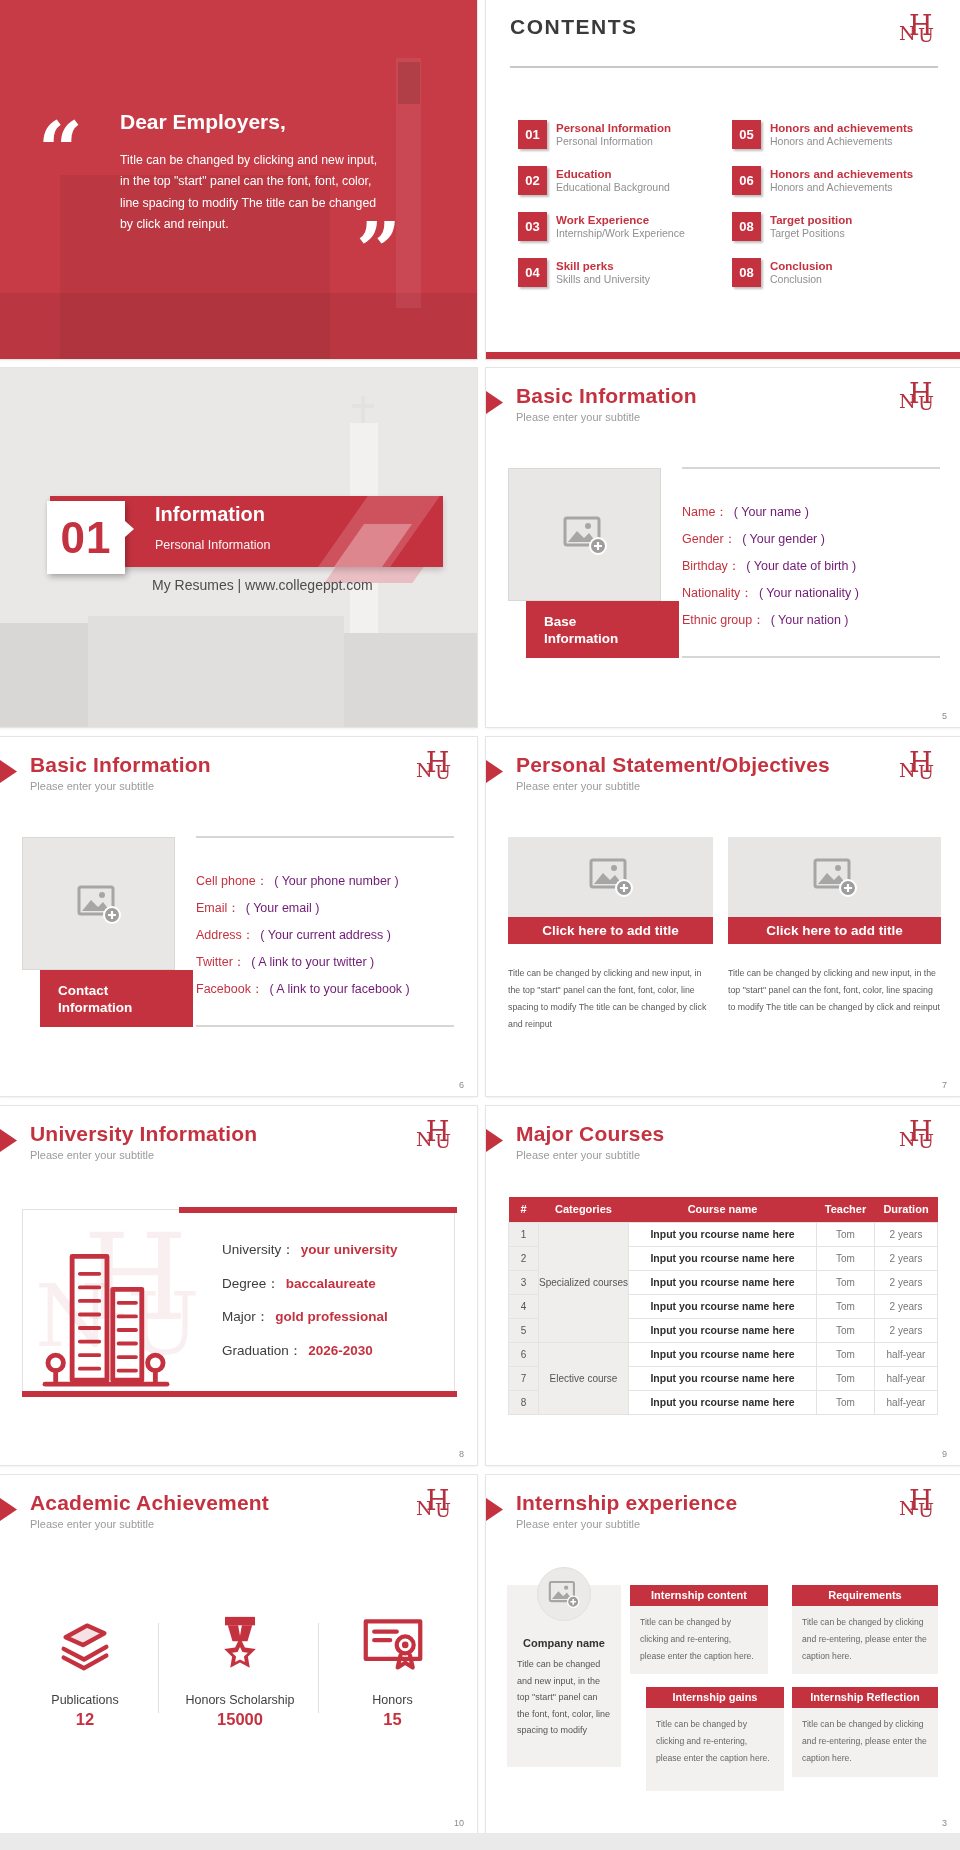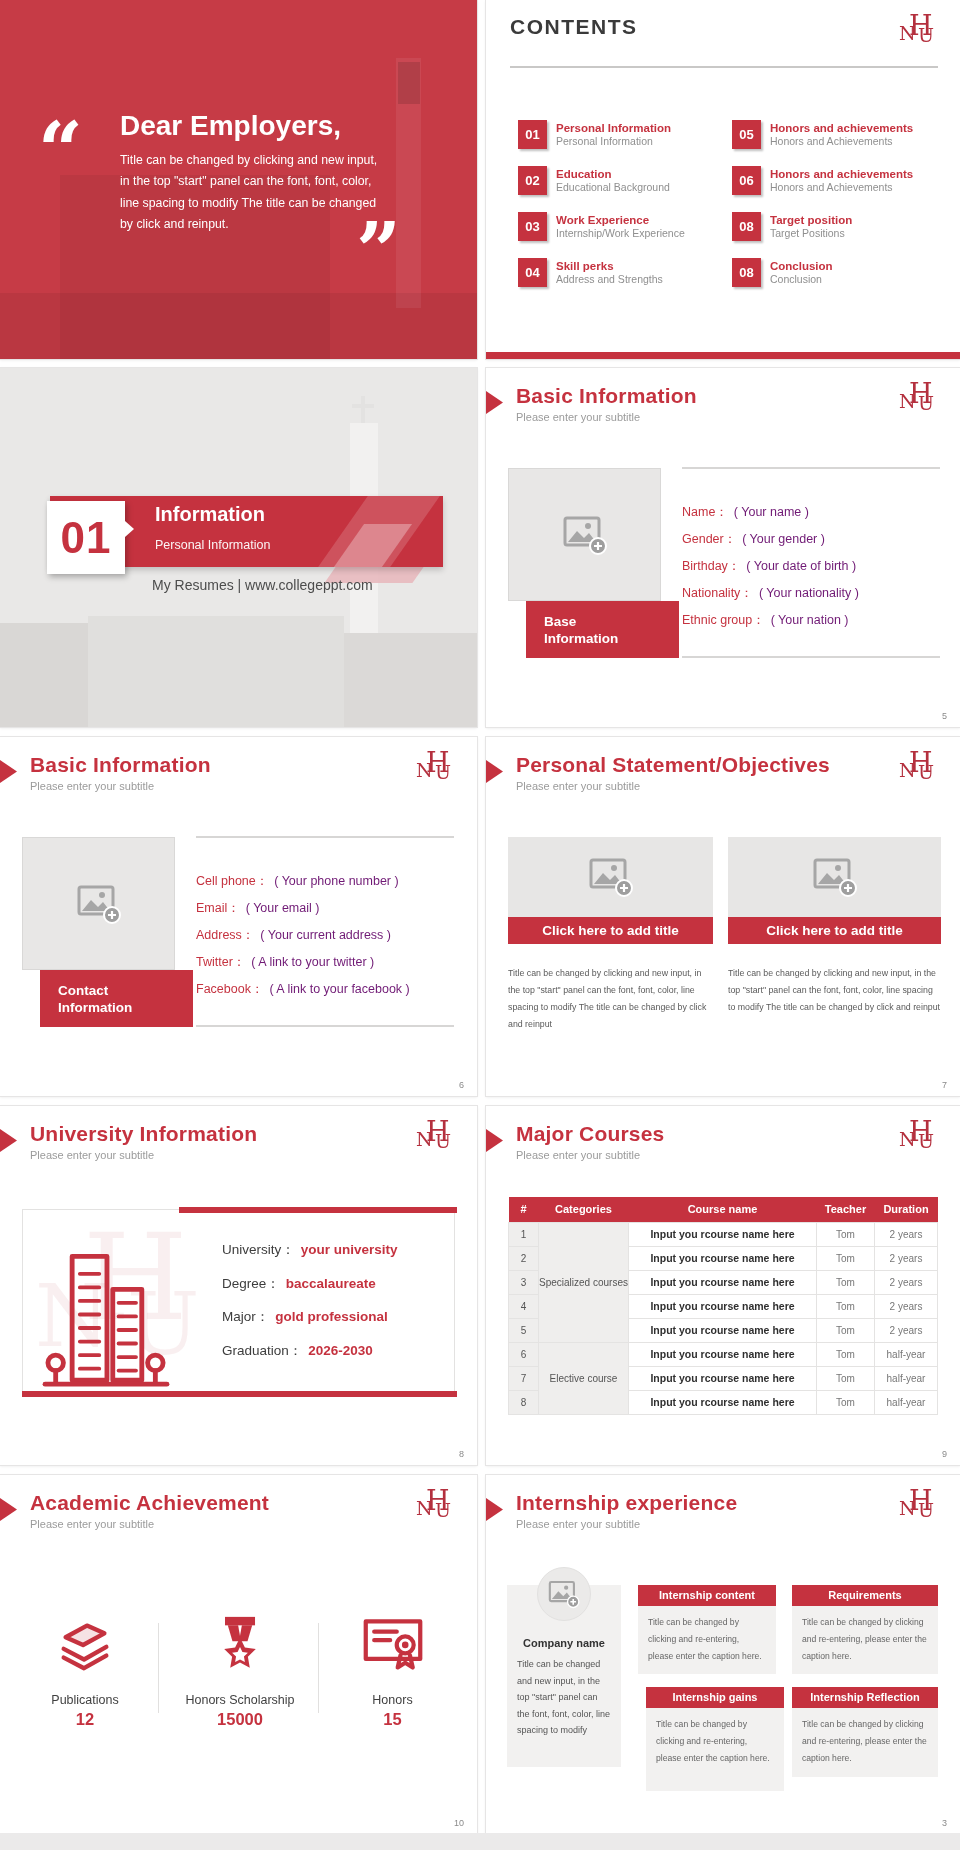--- a/index.html
+++ b/index.html
@@ -29,21 +29,21 @@
 
   
   .cv{background:#c63b46}
   .cv .ph-a{position:absolute;left:60px;top:175px;width:270px;height:184px;background:rgba(0,0,0,.05)}
   .cv .ph-b{position:absolute;left:396px;top:58px;width:25px;height:250px;background:rgba(255,255,255,.07)}
   .cv .ph-c{position:absolute;left:398px;top:62px;width:22px;height:42px;background:rgba(0,0,0,.12)}
   .cv .ph-d{position:absolute;left:0;bottom:0;width:100%;height:66px;background:rgba(0,0,0,.06)}
   .cv-q{position:absolute;font-family:"DejaVu Serif",serif;font-weight:bold;font-size:78px;color:#fff;line-height:1}
   .cv-q.q1{left:38px;top:112px}
   .cv-q.q2{left:356px;top:212px}
-  .cv-title{position:absolute;left:120px;top:110px;font-size:28px;font-weight:bold;color:#fff}
+  .cv-title{position:absolute;left:120px;top:110px;font-size:21px;font-weight:bold;color:#fff}
   .cv-body{position:absolute;left:120px;top:150px;width:262px;font-size:12.3px;line-height:21.3px;color:#fff}
 
   
   .ct-title{position:absolute;left:24px;top:15px;font-size:21px;font-weight:bold;color:#3a3a3a;letter-spacing:1.5px}
   .ct-rule{position:absolute;left:24px;top:66px;width:428px;height:2px;background:#c9c8c7}
   .ct-col{position:absolute;top:120px}
   .ct-col.left{left:32px}.ct-col.right{left:246px}
   .ct-item{display:flex;margin-bottom:17px;height:29px}
   .ct-num{flex:0 0 29px;width:29px;height:29px;background:var(--red);color:#fff;font-weight:bold;font-size:13px;
     text-align:center;line-height:29px;box-shadow:1.5px 1.5px 2px rgba(0,0,0,.25)}
@@ -125,21 +125,21 @@
   .ach-dv{position:absolute;top:148px;width:1px;height:90px;background:#e1e0df}
   .ach-dv.d1{left:158px}.ach-dv.d2{left:318px}
 
   
   .co-panel{position:absolute;left:21px;top:110px;width:114px;height:182px;background:#f2f1f0;text-align:center}
   .co-circle{position:absolute;left:51px;top:92px;width:54px;height:54px;border-radius:50%;background:#ebeae9;
     border:1px solid #e2e1e0;display:flex;align-items:center;justify-content:center}
   .co-name{margin-top:52px;font-size:11px;font-weight:bold;color:#333}
   .co-cap{padding:7px 10px 0;font-size:9px;line-height:16.5px;color:#555;text-align:left}
   .ib{position:absolute;background:#f2f1f0}
-  .ib.b1{left:152px;top:110px;width:138px;height:89px}
+  .ib.b1{left:144px;top:110px;width:138px;height:89px}
   .ib.b2{left:306px;top:110px;width:146px;height:89px}
   .ib.b3{left:160px;top:212px;width:138px;height:104px}
   .ib.b4{left:306px;top:212px;width:146px;height:90px}
   .ib .h{height:21px;background:var(--red);color:#fff;font-size:11px;font-weight:bold;text-align:center;line-height:21px}
   .ib .c{padding:8px 10px 0;font-size:8.6px;line-height:17px;color:#666}
 
   .bottom-band{position:absolute;left:0;top:1833px;width:960px;height:17px;background:#ebeaea}
 </style>
 </head>
 <body>
@@ -234,21 +234,21 @@
         <div class="ct-num">03</div>
         <div class="ct-txt">
             <div class="ct-t">Work Experience</div>
         <div class="ct-s">Internship/Work Experience</div>
           </div>
       </div>
       <div class="ct-item">
         <div class="ct-num">04</div>
         <div class="ct-txt">
             <div class="ct-t">Skill perks</div>
-        <div class="ct-s">Address and Strengths</div>
+        <div class="ct-s">Skills and University</div>
           </div>
       </div>
     </div>
     <div class="ct-col right">
       <div class="ct-item">
         <div class="ct-num">05</div>
         <div class="ct-txt">
             <div class="ct-t">Honors and achievements</div>
         <div class="ct-s">Honors and Achievements</div>
           </div>

